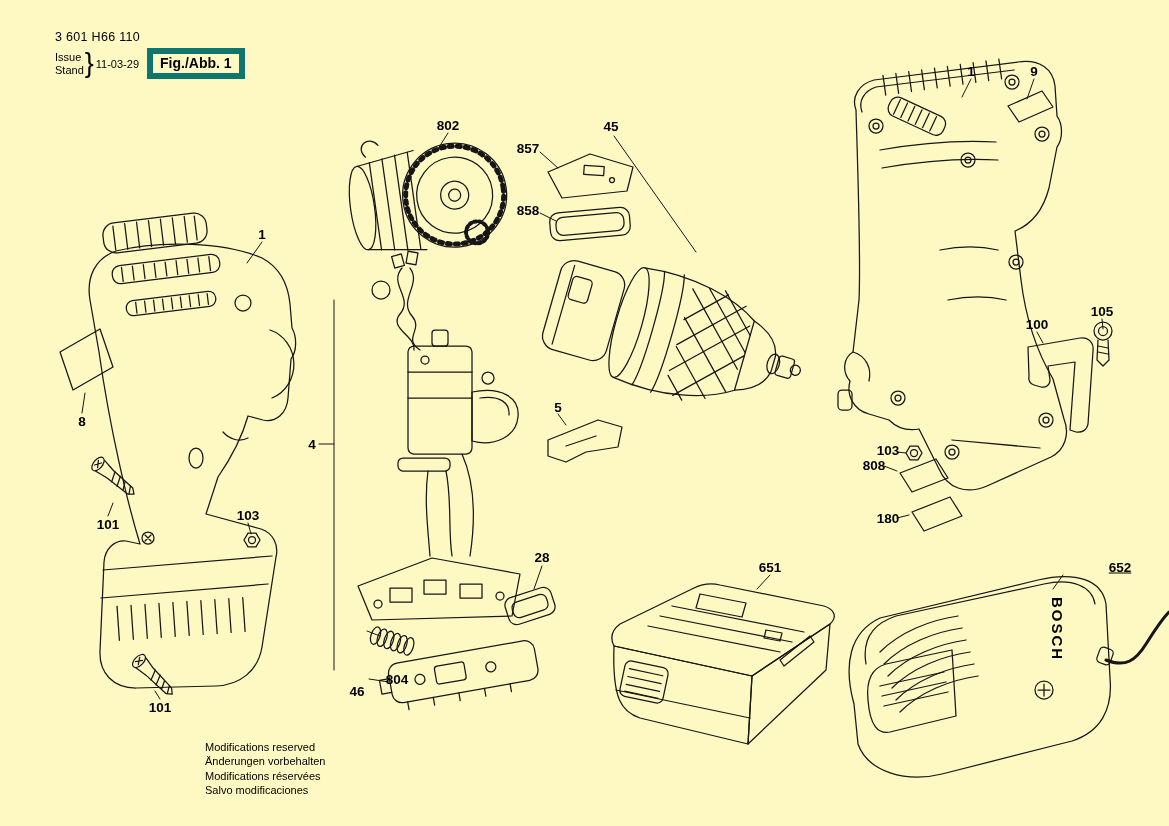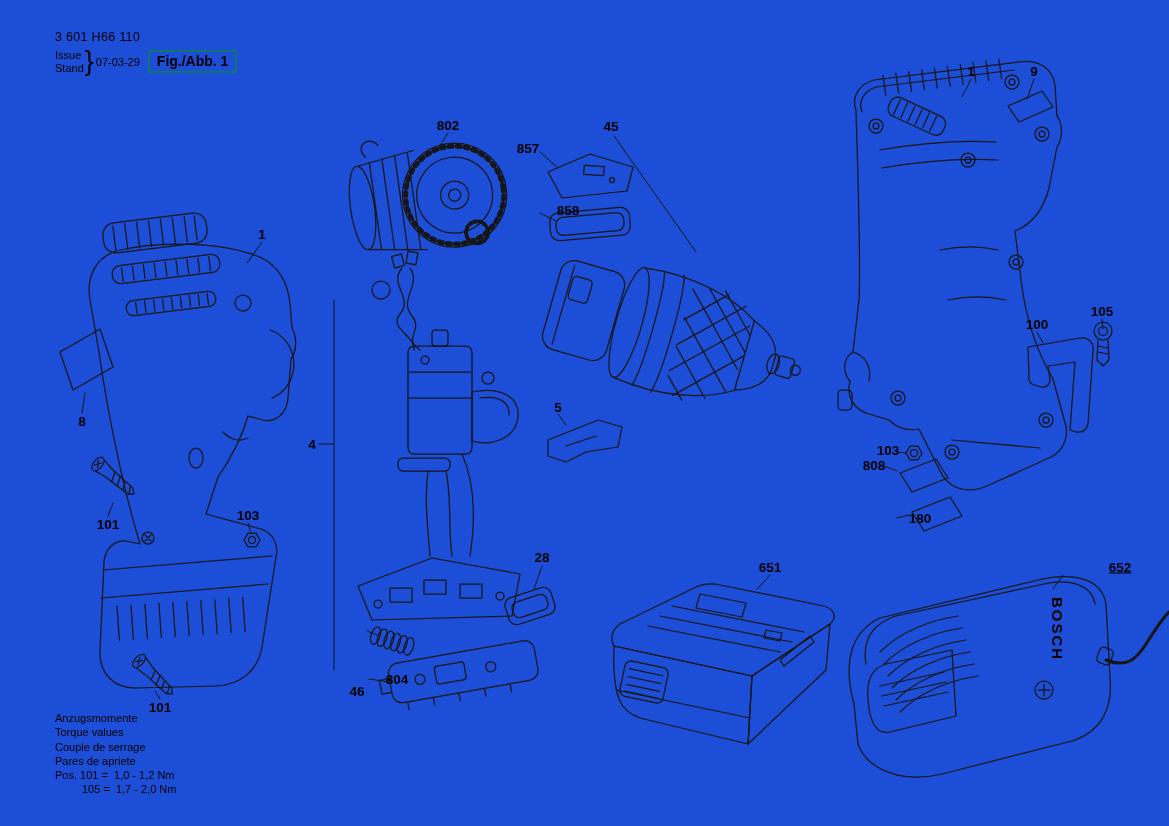--- a/index.html
+++ b/index.html
@@ -1,32 +1,32 @@
 <!DOCTYPE html>
 <html><head>
 <meta charset="utf-8">
 <style>
   html,body{margin:0;padding:0;background:#fff;}
   .canvas{
-    position:relative;width:1169px;height:826px;background:#1d4ed8;
+    position:relative;width:1169px;height:826px;background:#fef9c3;
     font-family:"Liberation Sans",sans-serif;color:#000;overflow:hidden;
   }
   svg.art{position:absolute;left:0;top:0;stroke:#161616;fill:none;stroke-width:1.25;stroke-linecap:round;stroke-linejoin:round;}
   svg.art .thin line{stroke-width:1;}
   .callout{
     position:absolute;transform:translate(-50%,-50%);
     font-size:13.5px;font-weight:bold;white-space:nowrap;
   }
   .header{position:absolute;left:55px;top:30px;}
   .part-number{font-size:12.5px;letter-spacing:.3px;}
   .issue-row{display:flex;align-items:center;margin-top:4px;}
   .issue-labels{font-size:11px;line-height:1.15;}
   .brace{font-size:27px;font-weight:300;margin:0 2px 0 1px;line-height:1;}
   .issue-date{font-size:11px;margin-right:8px;}
-  .fig-box{border:2px solid #0f766e;padding:1px 7px 2px;font-weight:bold;font-size:14px;white-space:nowrap;}
+  .fig-box{border:6px solid #0f766e;padding:1px 7px 2px;font-weight:bold;font-size:14px;white-space:nowrap;}
   .note{position:absolute;font-size:11px;line-height:1.3;}
   .torque-note{left:55px;top:711px;}
   .torque-entry{white-space:pre;}
   .torque-entry.indent{padding-left:27px;}
   .mods-note{left:205px;top:740px;}
   .bosch-label{
     position:absolute;left:1066px;top:597px;transform-origin:0 0;transform:rotate(90deg);
     font-weight:bold;font-size:15px;letter-spacing:2px;
   }
   .callout-layer{position:absolute;left:0;top:0;width:100%;height:100%;}
@@ -373,56 +373,54 @@
   </svg>
 
   <div class="header">
     <div class="part-number">3 601 H66 110</div>
     <div class="issue-row">
       <div class="issue-labels">
         <div>Issue</div>
         <div>Stand</div>
       </div>
       <div class="brace">}</div>
-      <div class="issue-date">07-03-29</div>
+      <div class="issue-date">11-03-29</div>
       <div class="fig-box">Fig./Abb. 1</div>
     </div>
   </div>
 
   <div class="callout-layer">
       <div class="callout" style="left: 448px; top: 125px;">802</div>
       <div class="callout" style="left: 611px; top: 126px;">45</div>
       <div class="callout" style="left: 528px; top: 148px;">857</div>
-      <div class="callout" style="left: 528px; top: 210px; margin-left: 40px;">858</div>
+      <div class="callout" style="left: 528px; top: 210px;">858</div>
       <div class="callout" style="left: 262px; top: 234px;">1</div>
       <div class="callout" style="left: 971px; top: 71px;">1</div>
       <div class="callout" style="left: 1034px; top: 71px;">9</div>
       <div class="callout" style="left: 82px; top: 421px;">8</div>
       <div class="callout" style="left: 312px; top: 444px;">4</div>
       <div class="callout" style="left: 558px; top: 407px;">5</div>
       <div class="callout" style="left: 108px; top: 524px;">101</div>
       <div class="callout" style="left: 248px; top: 515px;">103</div>
       <div class="callout" style="left: 160px; top: 707px;">101</div>
       <div class="callout" style="left: 357px; top: 648px; margin-top: 43px;">46</div>
       <div class="callout" style="left: 357px; top: 679px; margin-left: 40px;">804</div>
       <div class="callout" style="left: 542px; top: 557px;">28</div>
       <div class="callout" style="left: 770px; top: 567px; text-align: right;">651</div>
       <div class="callout" style="left: 1120px; top: 567px; text-decoration: underline;">652</div>
       <div class="callout" style="left: 1037px; top: 324px;">100</div>
       <div class="callout" style="left: 1102px; top: 311px;">105</div>
       <div class="callout" style="left: 888px; top: 450px;">103</div>
       <div class="callout" style="left: 874px; top: 465px;">808</div>
-      <div class="callout" style="left: 888px; top: 518px; margin-left: 32px;">180</div>
+      <div class="callout" style="left: 888px; top: 518px;">180</div>
     </div>
 
   <div class="bosch-label">BOSCH</div>
 
-  <div class="note torque-note">
-    <div>Anzugsmomente</div>
-    <div>Torque values</div>
-    <div>Couple de serrage</div>
-    <div>Pares de apriete</div>
-    <div class="torque-entry">Pos. 101 =  1,0 - 1,2 Nm</div>
-    <div class="torque-entry indent">105 =  1,7 - 2,0 Nm</div>
+
+  <div class="note mods-note">
+    <div>Modifications reserved</div>
+    <div>Änderungen vorbehalten</div>
+    <div>Modifications réservées</div>
+    <div>Salvo modificaciones</div>
   </div>
 
-
 </div>
 
 </body></html>

